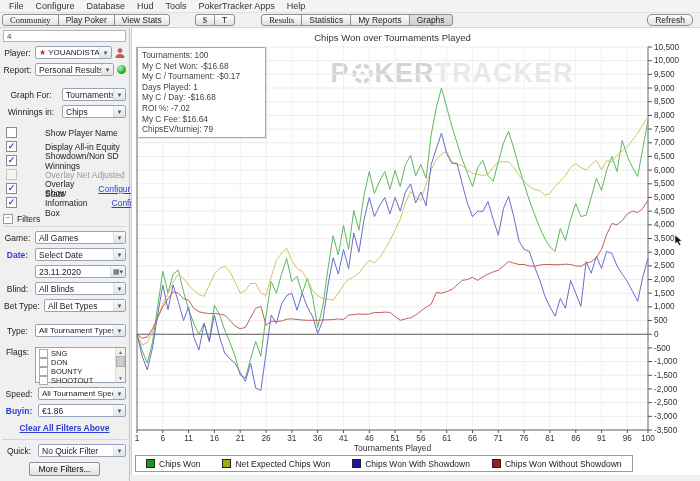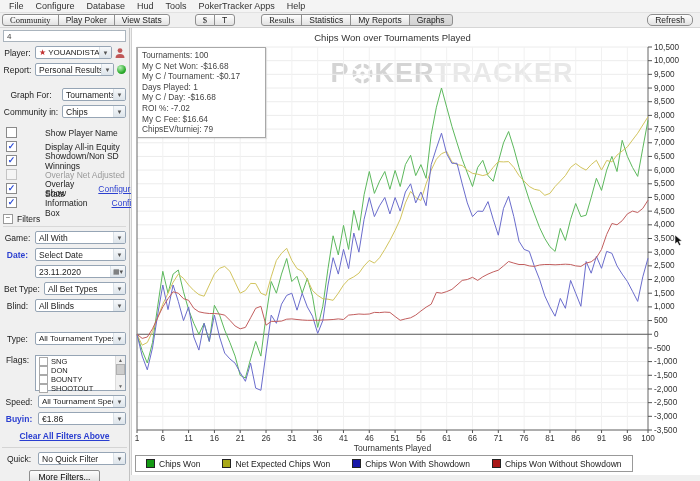--- a/index.html
+++ b/index.html
@@ -147,21 +147,21 @@
 
   <div class="row" style="margin-top:12px">
     <span class="lbl w55">Graph For:</span>
     <div class="combo">
       <span class="val">Tournaments</span>
       <span class="arrow">▼</span>
     </div>
   </div>
 
   <div class="row">
-    <span class="lbl w55">Community in:</span>
+    <span class="lbl w55">Winnings in:</span>
     <div class="combo">
       <span class="val">Chips</span>
       <span class="arrow">▼</span>
     </div>
   </div>
 
   <div id="cb-list" style="margin-top:9px">
       <div class="cbrow">
         <span class="cb"></span>
         <span class="cbl">Show Player Name</span>
@@ -191,21 +191,21 @@
     </div>
 
   <div class="fhdr">
     <span class="minusbox">−</span>
     <span>Filters</span>
   </div>
 
   <div class="row">
     <span class="lbl w30">Game:</span>
     <div class="combo">
-      <span class="val">All With</span>
+      <span class="val">All Games</span>
       <span class="arrow">▼</span>
     </div>
   </div>
 
   <div class="row">
     <span class="lbl w30 bluelbl">Date:</span>
     <div class="combo">
       <span class="val">Select Date</span>
       <span class="arrow">▼</span>
     </div>
@@ -213,36 +213,36 @@
 
   <div class="row">
     <span class="lbl w30"></span>
     <div class="combo">
       <span class="val">23.11.2020</span>
       <span class="arrow" style="width:14px;font-size:7px">▦▾</span>
     </div>
   </div>
 
   <div class="row">
+    <span class="lbl w30">Blind:</span>
+    <div class="combo">
+      <span class="val">All Blinds</span>
+      <span class="arrow">▼</span>
+    </div>
+  </div>
+
+  <div class="row">
     <span class="lbl" style="width:38px">Bet Type:</span>
     <div class="combo">
       <span class="val">All Bet Types</span>
       <span class="arrow">▼</span>
     </div>
   </div>
 
-  <div class="row">
-    <span class="lbl w30">Blind:</span>
-    <div class="combo">
-      <span class="val">All Blinds</span>
-      <span class="arrow">▼</span>
-    </div>
-  </div>
-
-  <div class="row" style="margin-top:20px">
+  <div class="row" style="margin-top:12px">
     <span class="lbl w30">Type:</span>
     <div class="combo">
       <span class="val" style="font-size:8px">All Tournament Types</span>
       <span class="arrow">▼</span>
     </div>
   </div>
 
   <div class="row flagsrow" style="margin-top:10px">
     <span class="lbl w30">Flags:</span>
     <div class="listbox">

